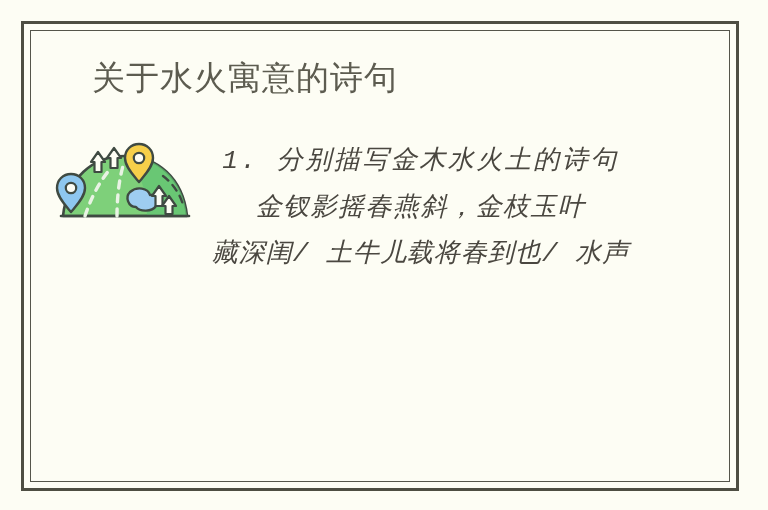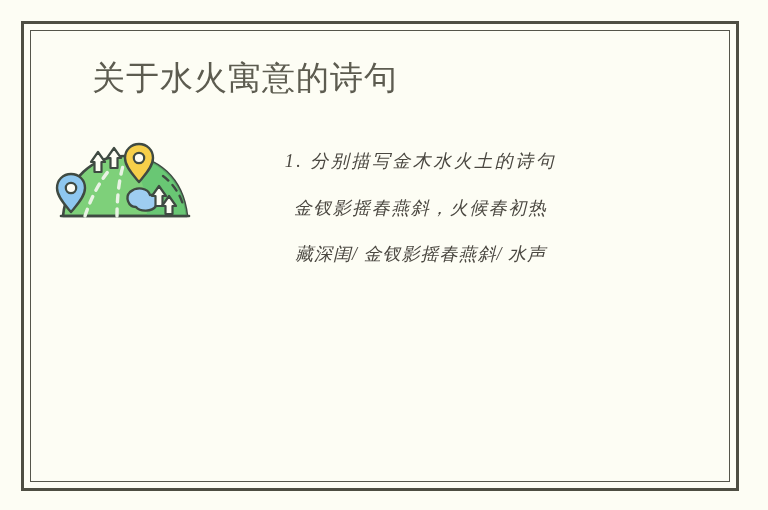--- a/index.html
+++ b/index.html
@@ -84,22 +84,22 @@
 
   .poem-block {
     position: absolute;
     left: 178px;
     top: 0;
     width: 425px;
     text-align: center;
   }
 
   .poem-line {
-    font-family: Liberation Serif, serif;
-    font-size: 18px;
+    font-family: Liberation Mono, monospace;
+    font-size: 26px;
     line-height: 46.5px;
     color: #4a4740;
     letter-spacing: 1.5px;
     white-space: nowrap;
     font-style: italic;
   }
   .poem-line.l1 { letter-spacing: 2.5px; }
   .poem-line.l5 { letter-spacing: 1px; }
 </style>
 </head>
@@ -150,19 +150,19 @@
           <g>
             <path d="M84 2 C92 2 98 8 98 16 C98 25 89 34 84 40
                      C79 34 70 25 70 16 C70 8 76 2 84 2 Z" fill="#f6cf4a" stroke="#3f4a42" stroke-width="2.4" stroke-linejoin="round"></path>
             <circle cx="84" cy="16" r="5.2" fill="#fdfdf4" stroke="#3f4a42" stroke-width="2.2"></circle>
           </g>
         </svg>
       </div>
 
       <div class="poem-block">
         <div class="poem-line l1">1. 分别描写金木水火土的诗句</div>
-        <div class="poem-line l2">金钗影摇春燕斜，火候春初热</div>
-        <div class="poem-line l5">藏深闺/ 金钗影摇春燕斜/ 水声</div>
+        <div class="poem-line l2">金钗影摇春燕斜，金枝玉叶</div>
+        <div class="poem-line l5">藏深闺/ 土牛儿载将春到也/ 水声</div>
       </div>
 
     </div>
   </div>
 </div>
 
 </body></html>

